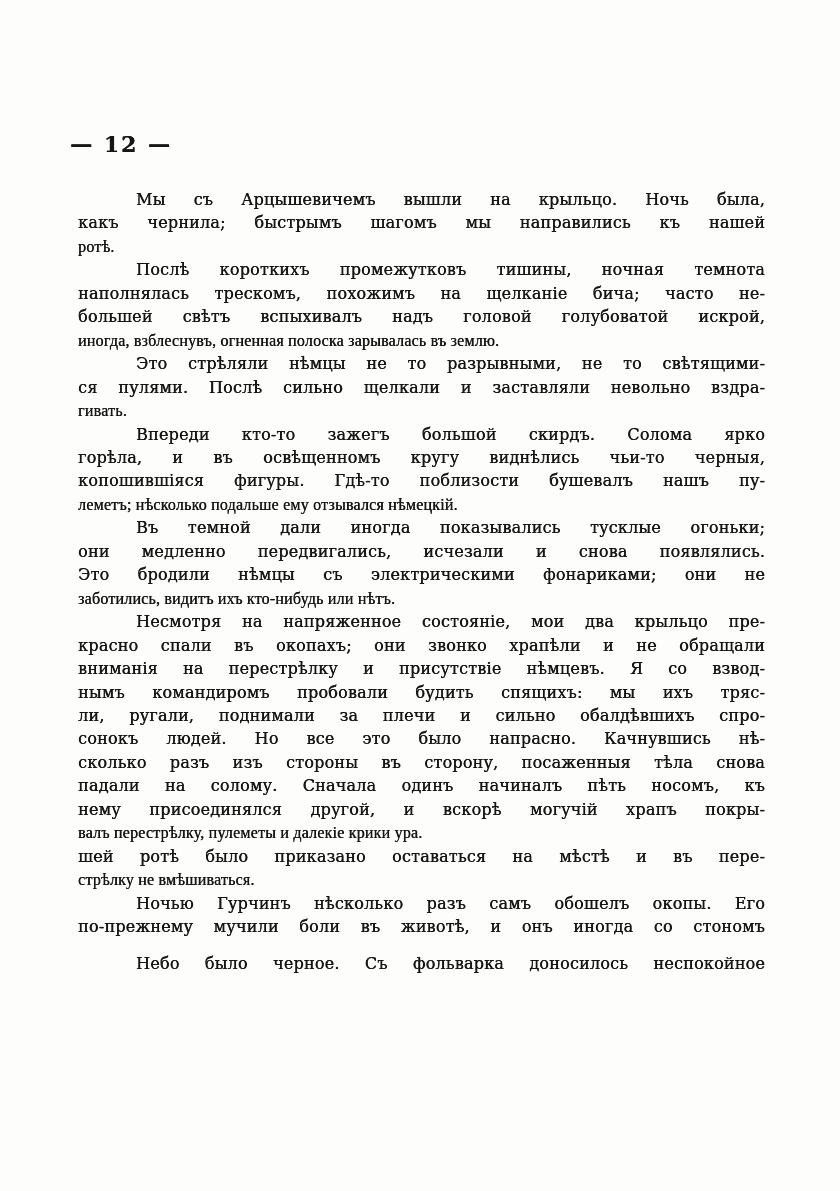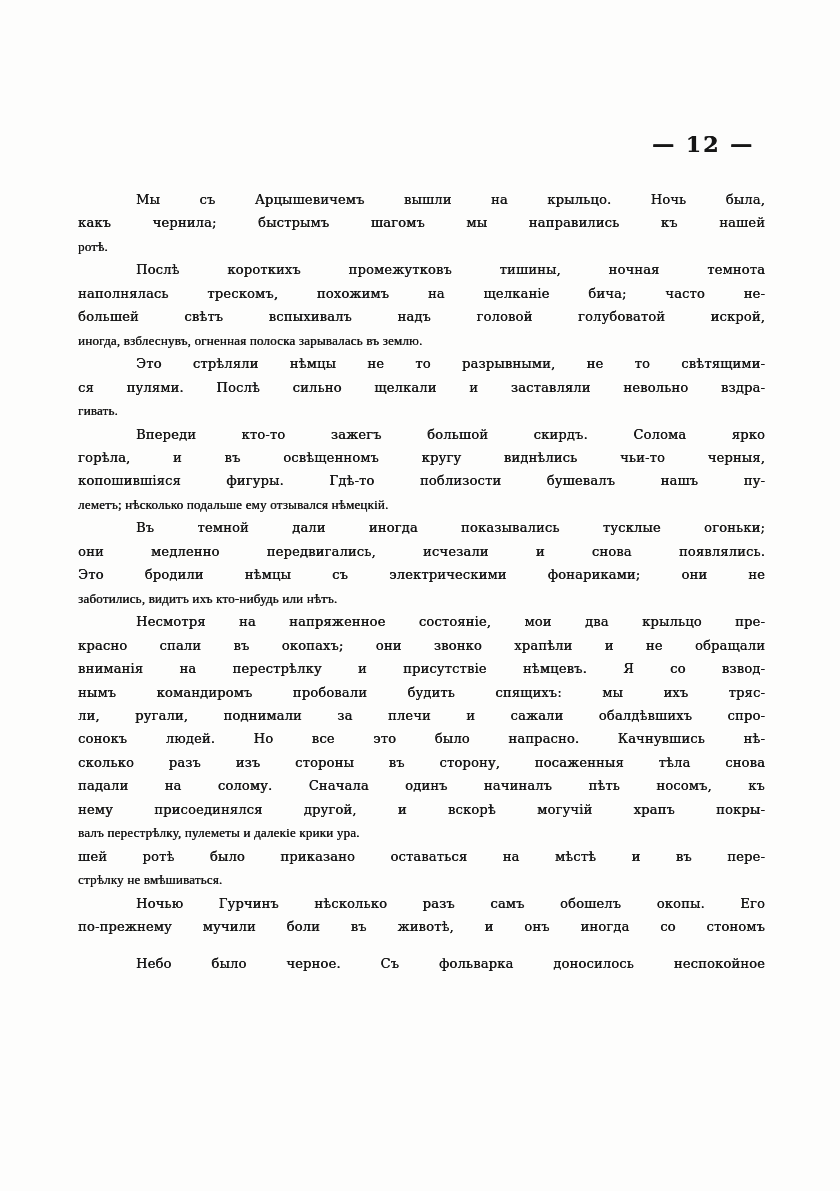--- a/index.html
+++ b/index.html
@@ -16,42 +16,42 @@
     height: 1191px;
     background: #fdfdfc;
     font-family: "DejaVu Serif", "Liberation Serif", serif;
     color: #161616;
   }
   .page-number {
     position: absolute;
     top: 131px;
     left: 70px;
     width: 684px;
-    text-align: right;
+    text-align: left;
     font-size: 22px;
     font-weight: bold;
     letter-spacing: 2px;
     text-shadow: 0.4px 0 0 currentColor;
   }
   .text-block {
     position: absolute;
     top: 188px;
     left: 78px;
     width: 687px;
   }
   .para {
     margin: 0;
     padding: 0;
   }
   
   .para:last-child {
     margin-top: 13px;
   }
   .line {
-    font-size: 13px;
+    font-size: 16px;
     line-height: 23.45px;
     letter-spacing: 0.2px;
     text-align: justify;
     text-align-last: justify;
     text-shadow: 0.35px 0 0 currentColor;
     white-space: nowrap;
   }
   .line.first {
     text-indent: 58px;
   }
@@ -92,21 +92,21 @@
         <div class="line first">Въ темной дали иногда показывались тусклые огоньки;</div>
         <div class="line">они медленно передвигались, исчезали и снова появлялись.</div>
         <div class="line">Это бродили нѣмцы съ электрическими фонариками; они не</div>
         <div class="line last">заботились, видитъ ихъ кто-нибудь или нѣтъ.</div>
       </div>
       <div class="para">
         <div class="line first">Несмотря на напряженное состояніе, мои два крыльцо пре-</div>
         <div class="line">красно спали въ окопахъ; они звонко храпѣли и не обращали</div>
         <div class="line">вниманія на перестрѣлку и присутствіе нѣмцевъ. Я со взвод-</div>
         <div class="line">нымъ командиромъ пробовали будить спящихъ: мы ихъ тряс-</div>
-        <div class="line">ли, ругали, поднимали за плечи и сажали обалдѣвшихъ спро-</div>
+        <div class="line">ли, ругали, поднимали за плечи и сильно обалдѣвшихъ спро-</div>
         <div class="line">сонокъ людей. Но все это было напрасно. Качнувшись нѣ-</div>
         <div class="line">сколько разъ изъ стороны въ сторону, посаженныя тѣла снова</div>
         <div class="line">падали на солому. Сначала одинъ начиналъ пѣть носомъ, къ</div>
         <div class="line">нему присоединялся другой, и вскорѣ могучій храпъ покры-</div>
         <div class="line last">валъ перестрѣлку, пулеметы и далекіе крики ура.</div>
       </div>
       <div class="para">
         <div class="line">шей ротѣ было приказано оставаться на мѣстѣ и въ пере-</div>
         <div class="line last">стрѣлку не вмѣшиваться.</div>
       </div>

